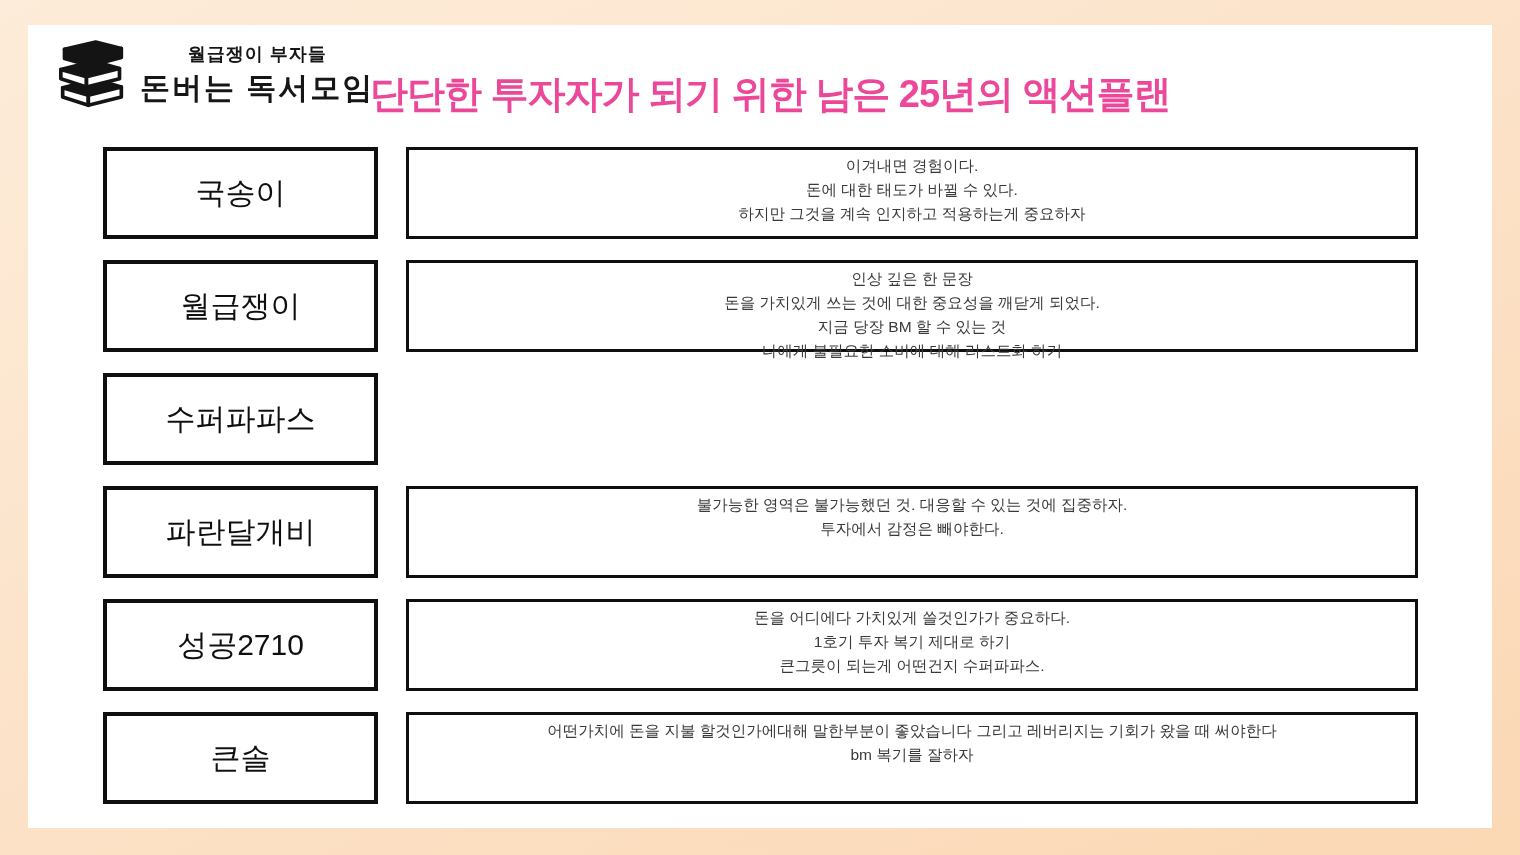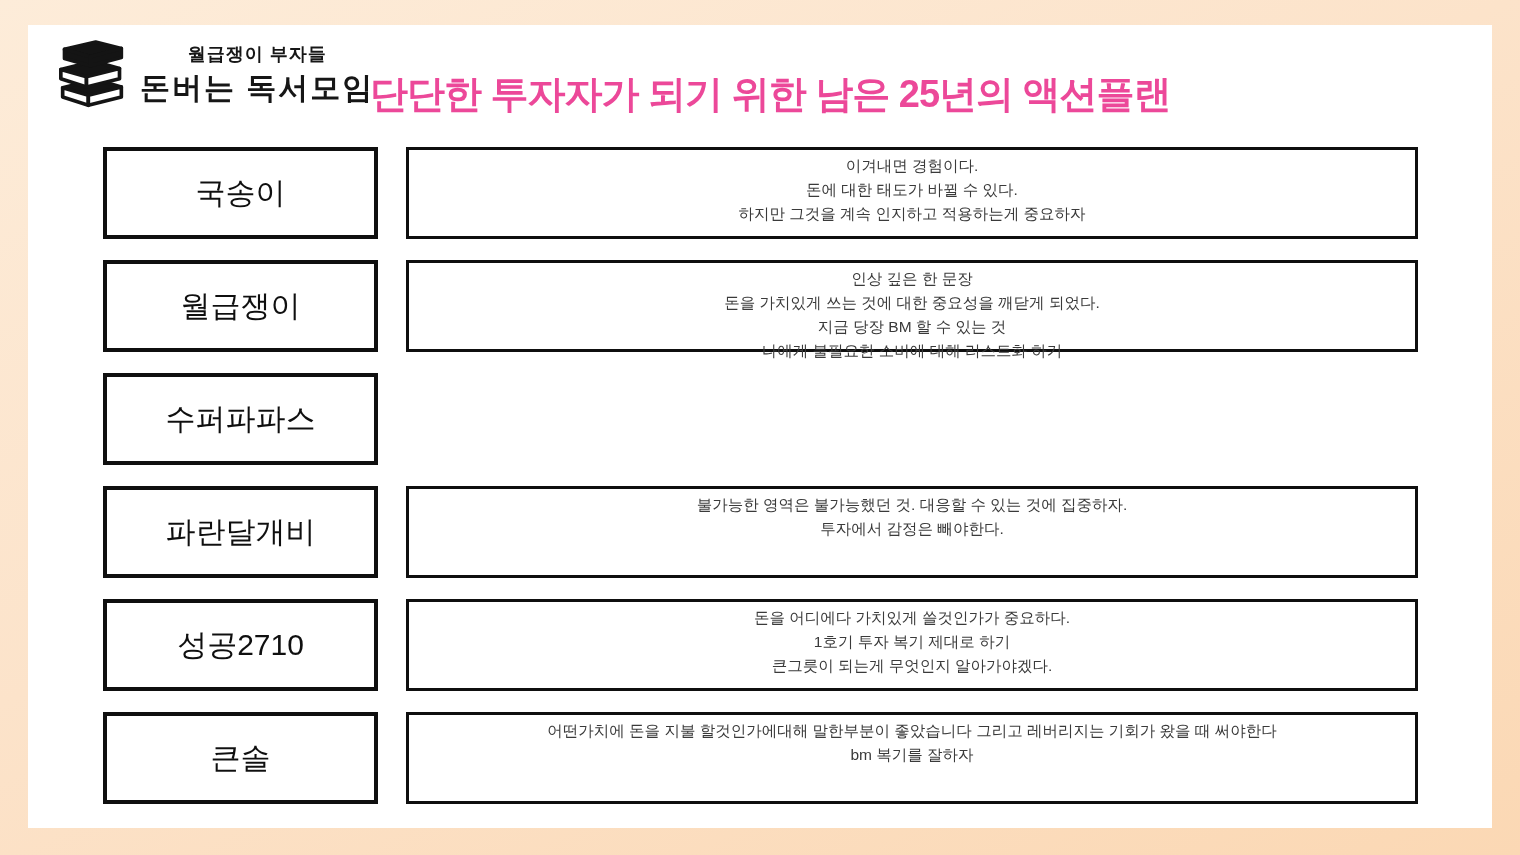--- a/index.html
+++ b/index.html
@@ -164,21 +164,21 @@
           <div class="comment-text">불가능한 영역은 불가능했던 것. 대응할 수 있는 것에 집중하자.
 투자에서 감정은 빼야한다.</div>
         </div>
       </div>
 
       <div class="row">
         <div class="name-box">성공2710</div>
         <div class="comment-box">
           <div class="comment-text">돈을 어디에다 가치있게 쓸것인가가 중요하다.
 1호기 투자 복기 제대로 하기
-큰그릇이 되는게 무엇인지 알아가야겠다.</div>
+큰그릇이 되는게 어떤건지 수퍼파파스.</div>
         </div>
       </div>
 
       <div class="row">
         <div class="name-box">큰솔</div>
         <div class="comment-box">
           <div class="comment-text">어떤가치에 돈을 지불 할것인가에대해 말한부분이 좋았습니다 그리고 레버리지는 기회가 왔을 때 써야한다
 bm 복기를 잘하자</div>
         </div>
       </div>

